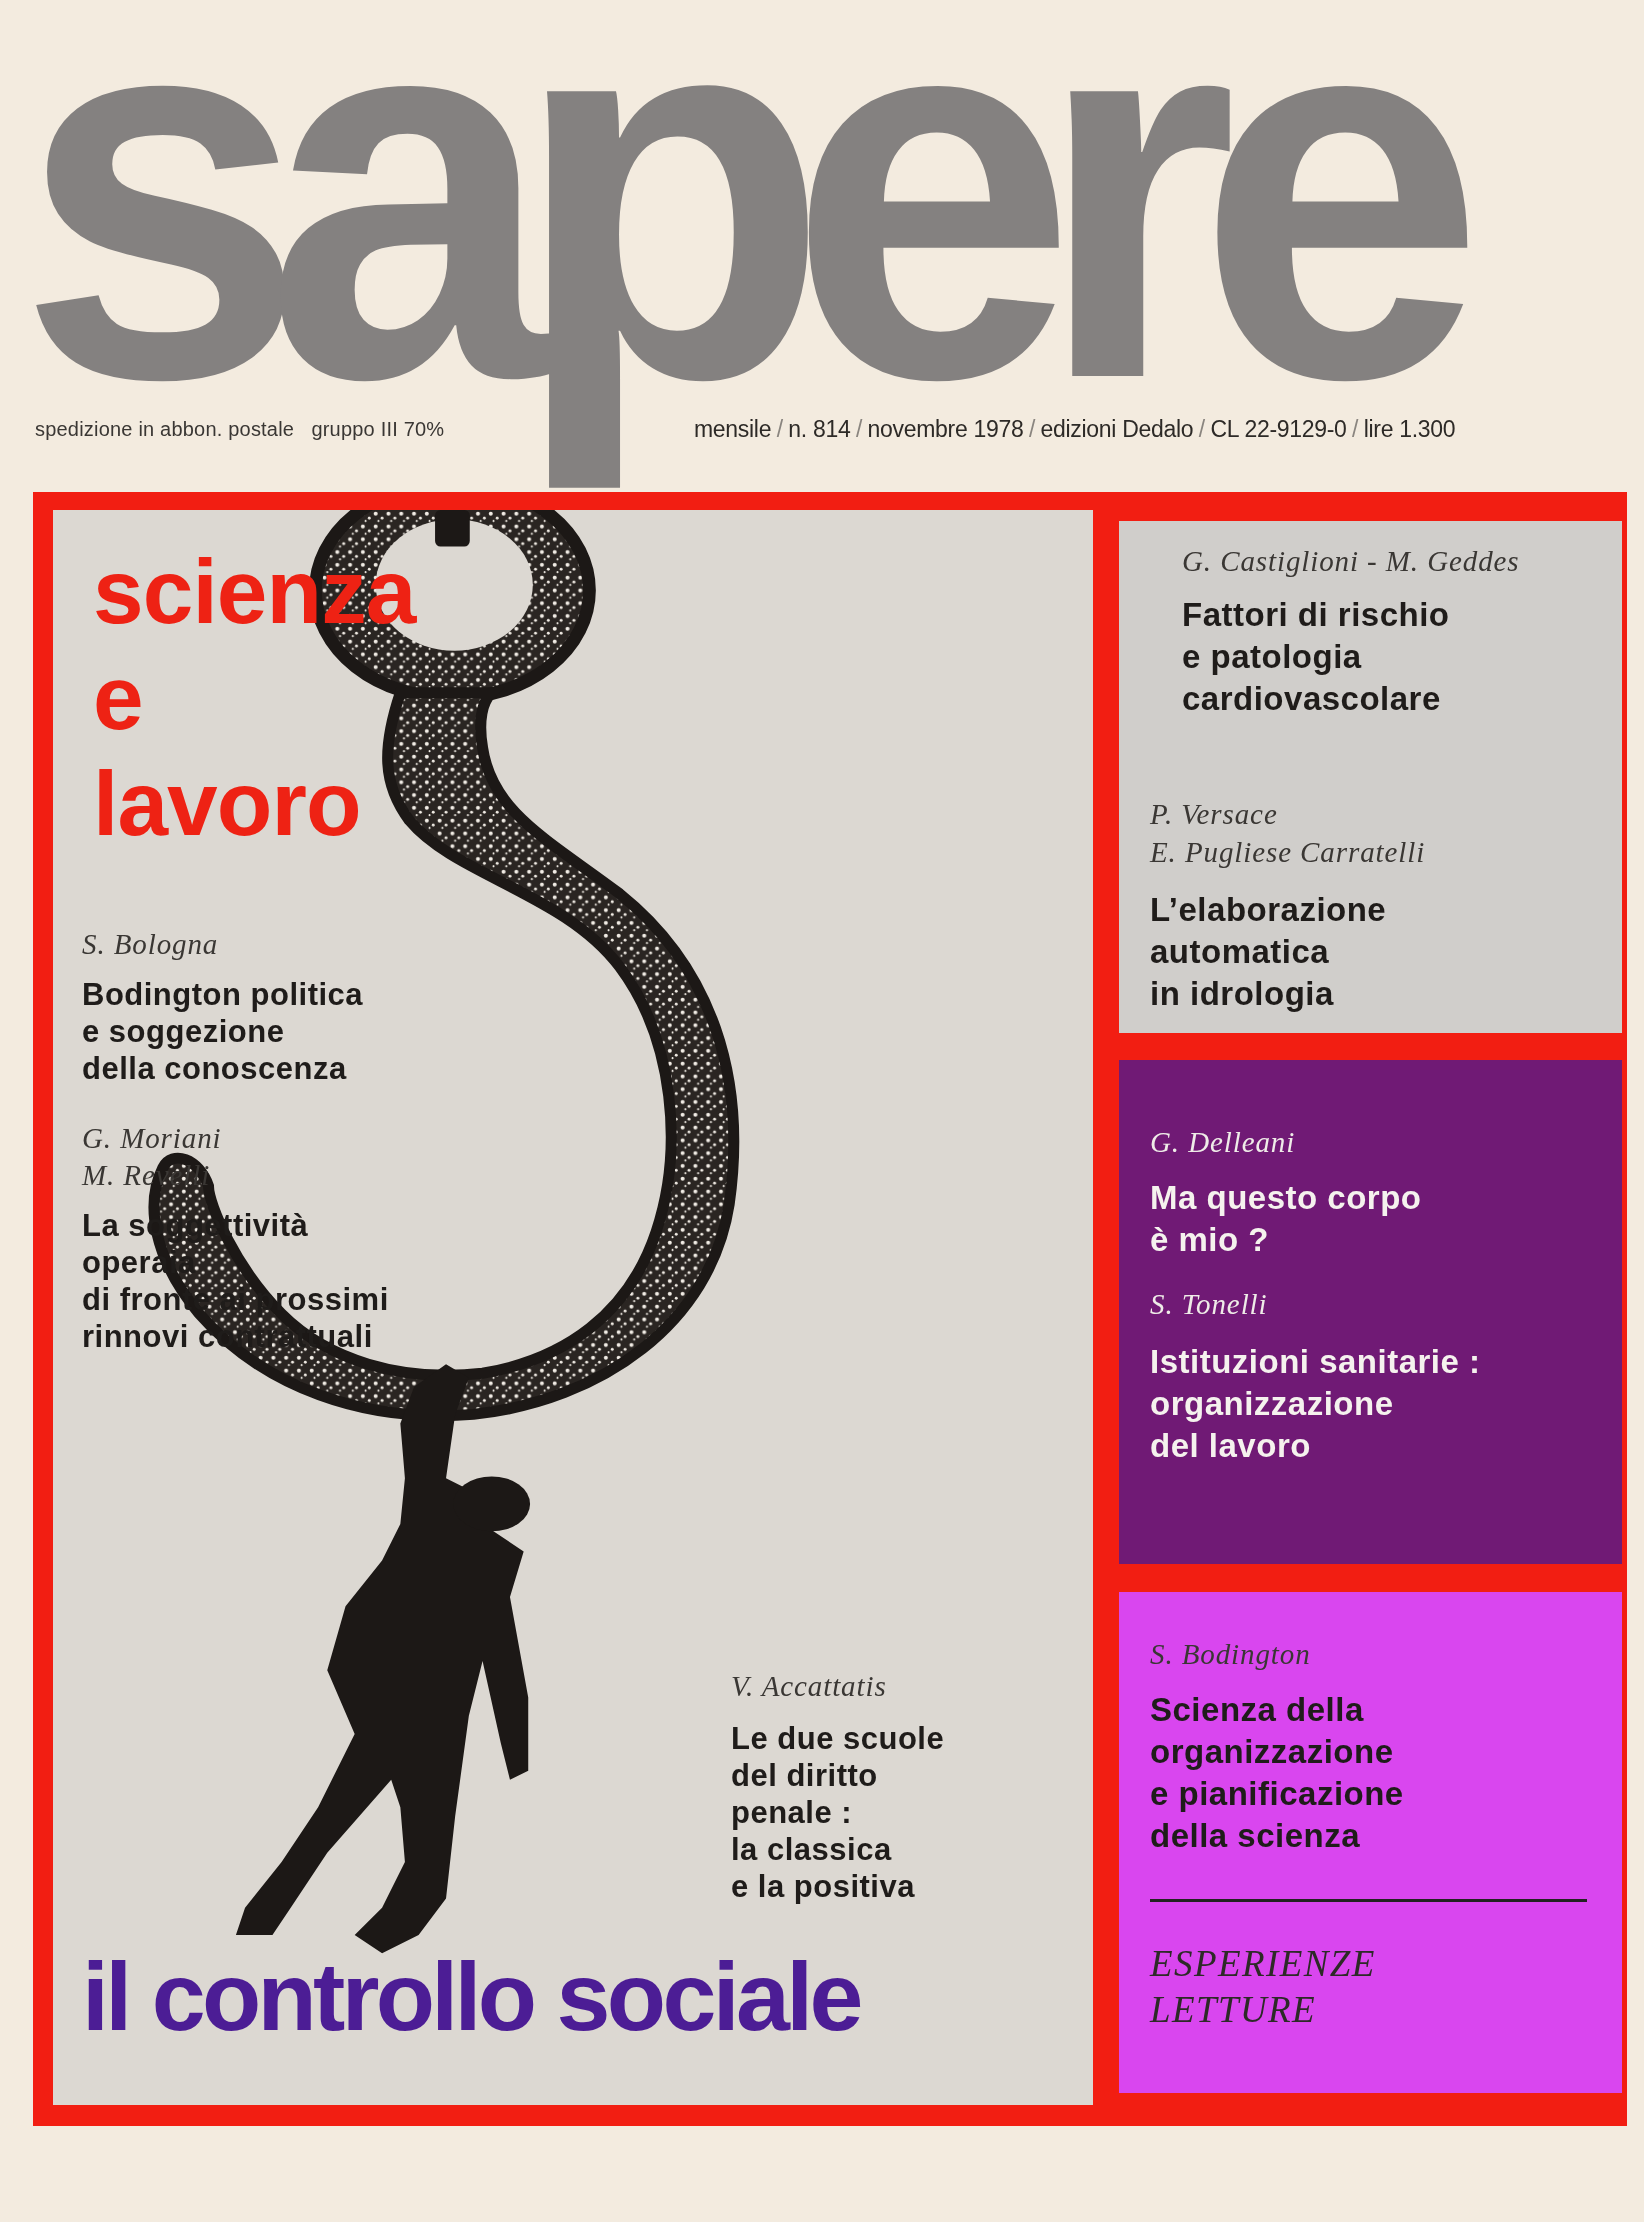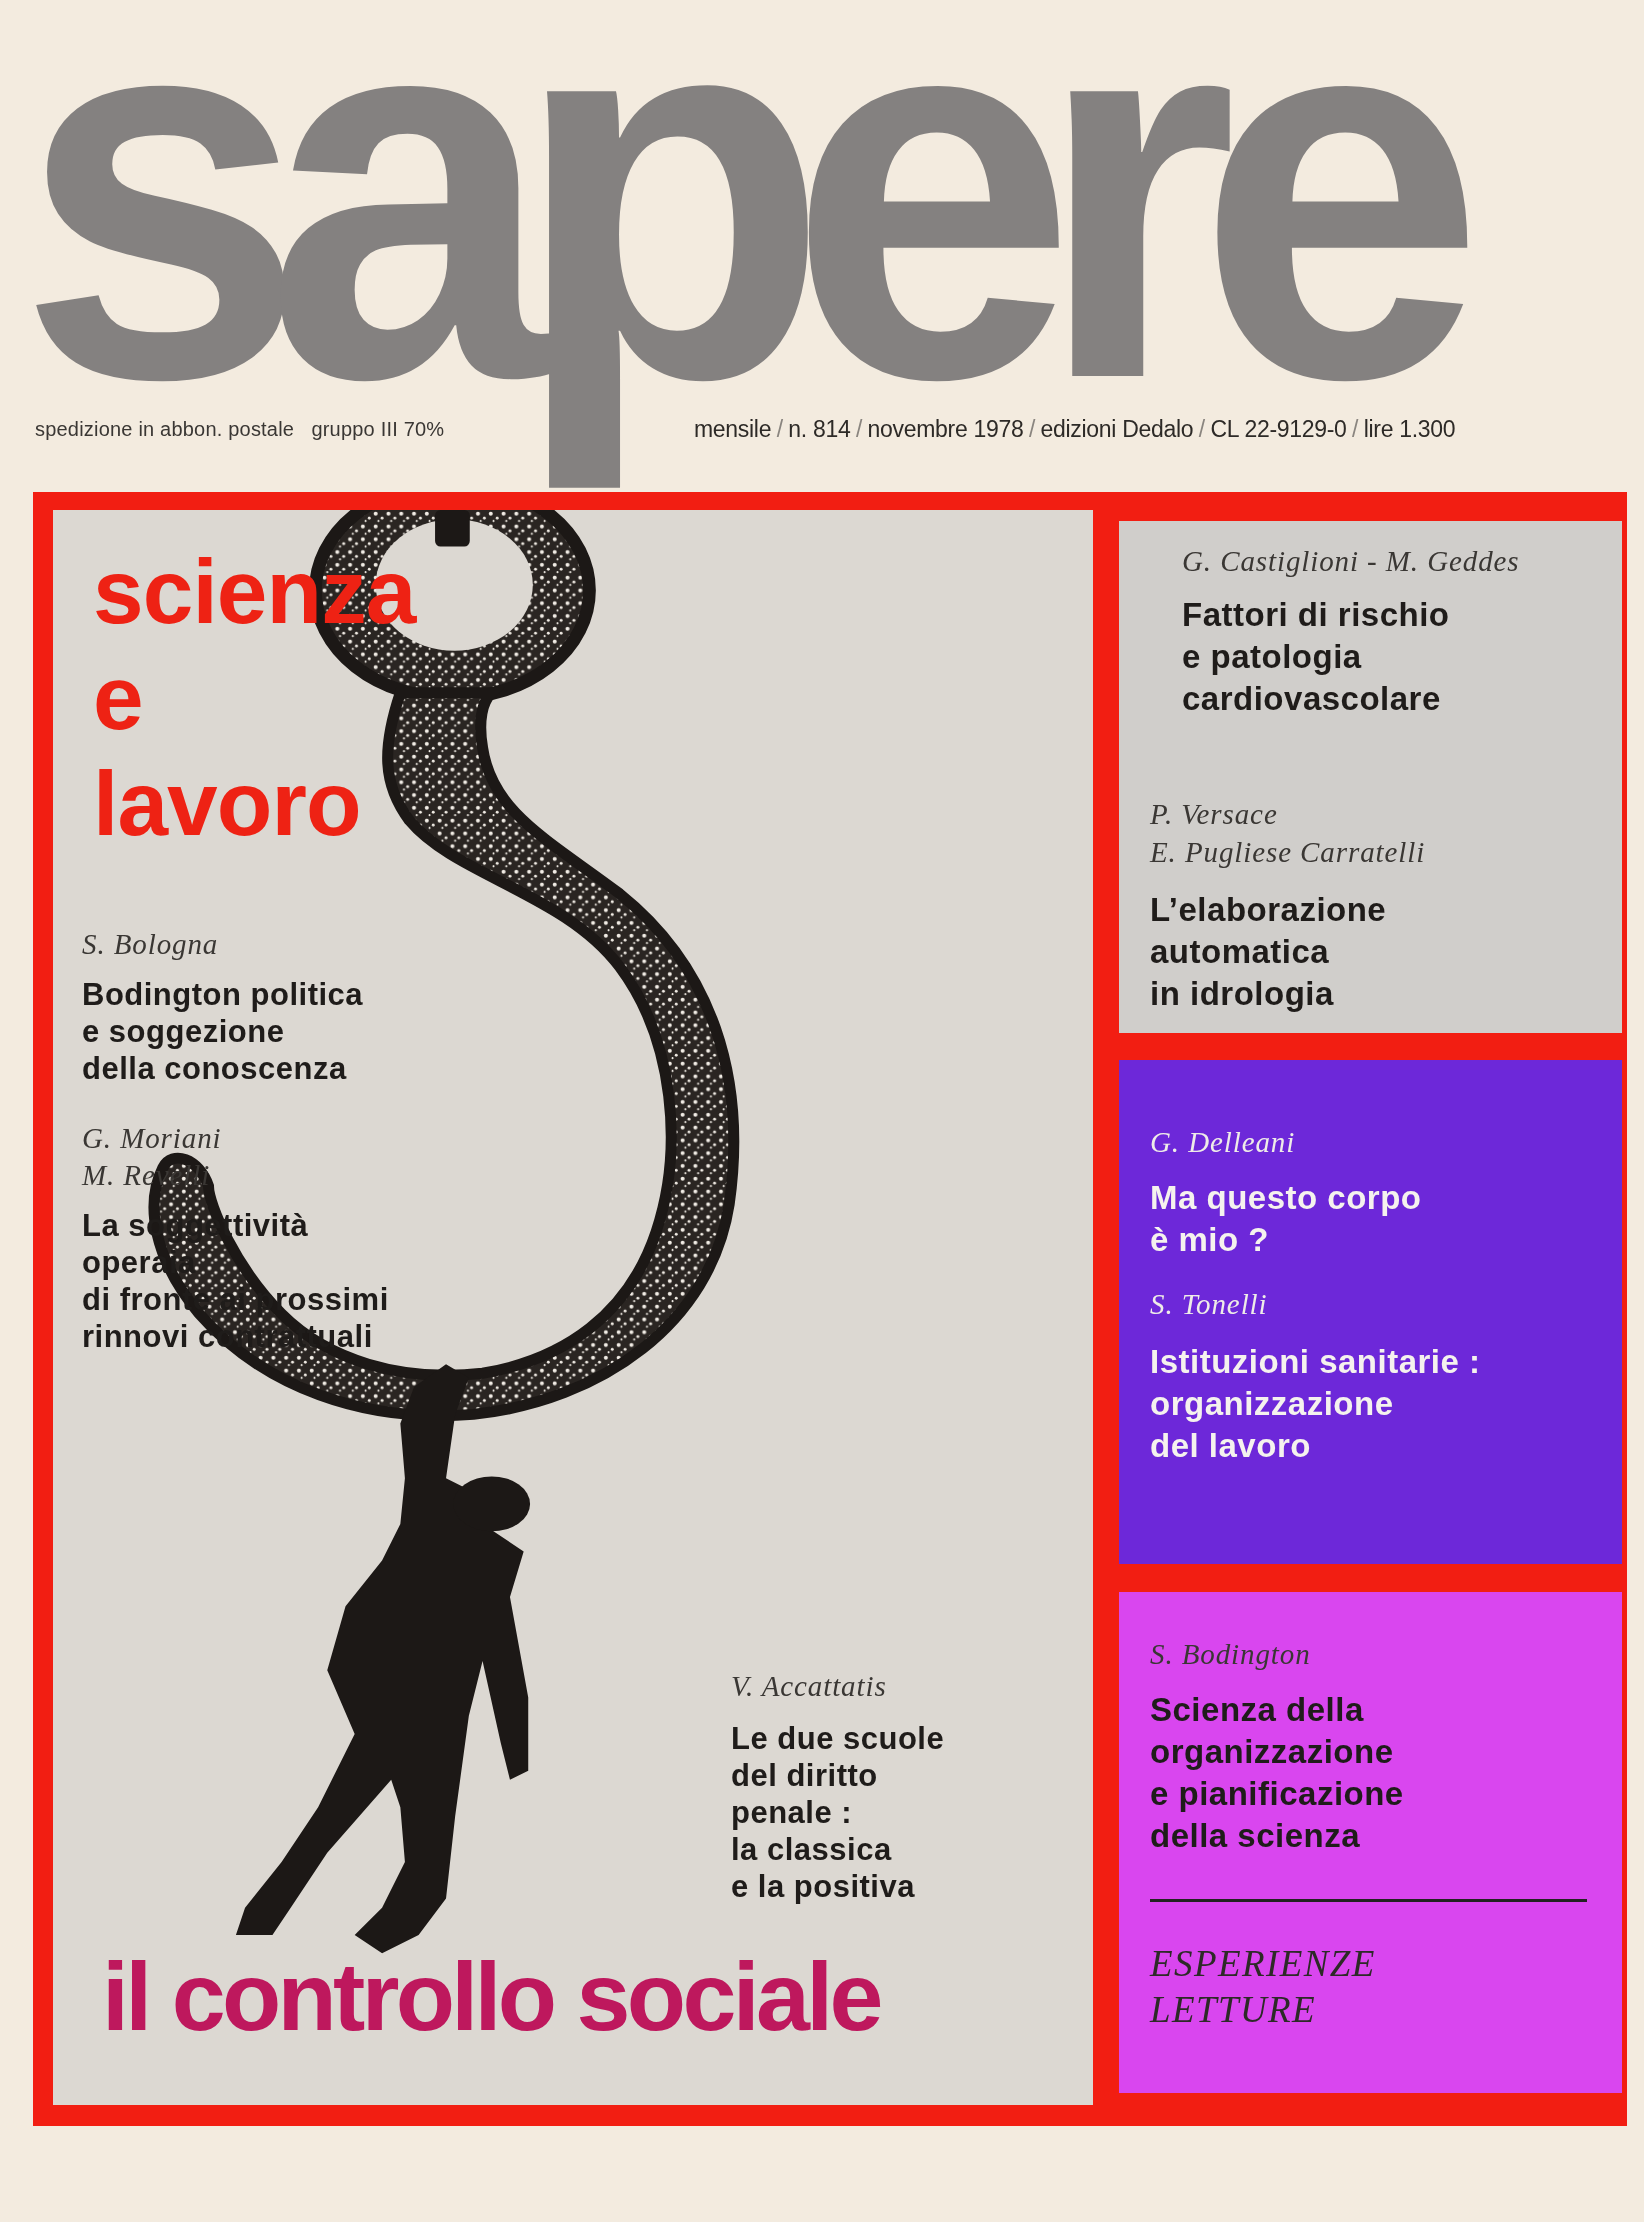--- a/index.html
+++ b/index.html
@@ -49,27 +49,27 @@
   .article-title {
     font-weight: 700; font-size: 31px; line-height: 37px; color: #1f1c1a;
     letter-spacing: 0.5px;
   }
   .block { position: absolute; }
 
   .hook-art { position: absolute; left: 0; top: 0; width: 1040px; height: 1595px; }
 
   .bottom-caption {
     position: absolute; left: 29px; top: 1438px;
-    font-weight: 700; font-size: 97px; color: #be185d; letter-spacing: -3.7px;
-    white-space: nowrap; line-height: 1; margin-left: 20px;
+    font-weight: 700; font-size: 97px; color: #4c1d95; letter-spacing: -3.7px;
+    white-space: nowrap; line-height: 1;
   }
 
   .right-box { position: absolute; left: 1086px; width: 503px; }
   .box-1 { top: 29px; height: 512px; background: #d0cecb; }
-  .box-2 { top: 568px; height: 504px; background: #6d28d9; }
+  .box-2 { top: 568px; height: 504px; background: #701a75; }
   .box-3 { top: 1100px; height: 501px; background: #d946ef; text-decoration: underline; }
   .box-2 .author { color: #efece8; }
   .box-2 .article-title { color: #f5f2ee; }
   .right-box .inner { position: absolute; left: 31px; right: 18.3px; }
   .rule {
     position: absolute; left: 31px; width: 437px; height: 2.7px; background: #222;
   }
   .sections {
     font-family: "Liberation Serif", serif; font-style: italic;
     font-size: 37px; line-height: 46px; color: #2d2a27; letter-spacing: 1.4px;

